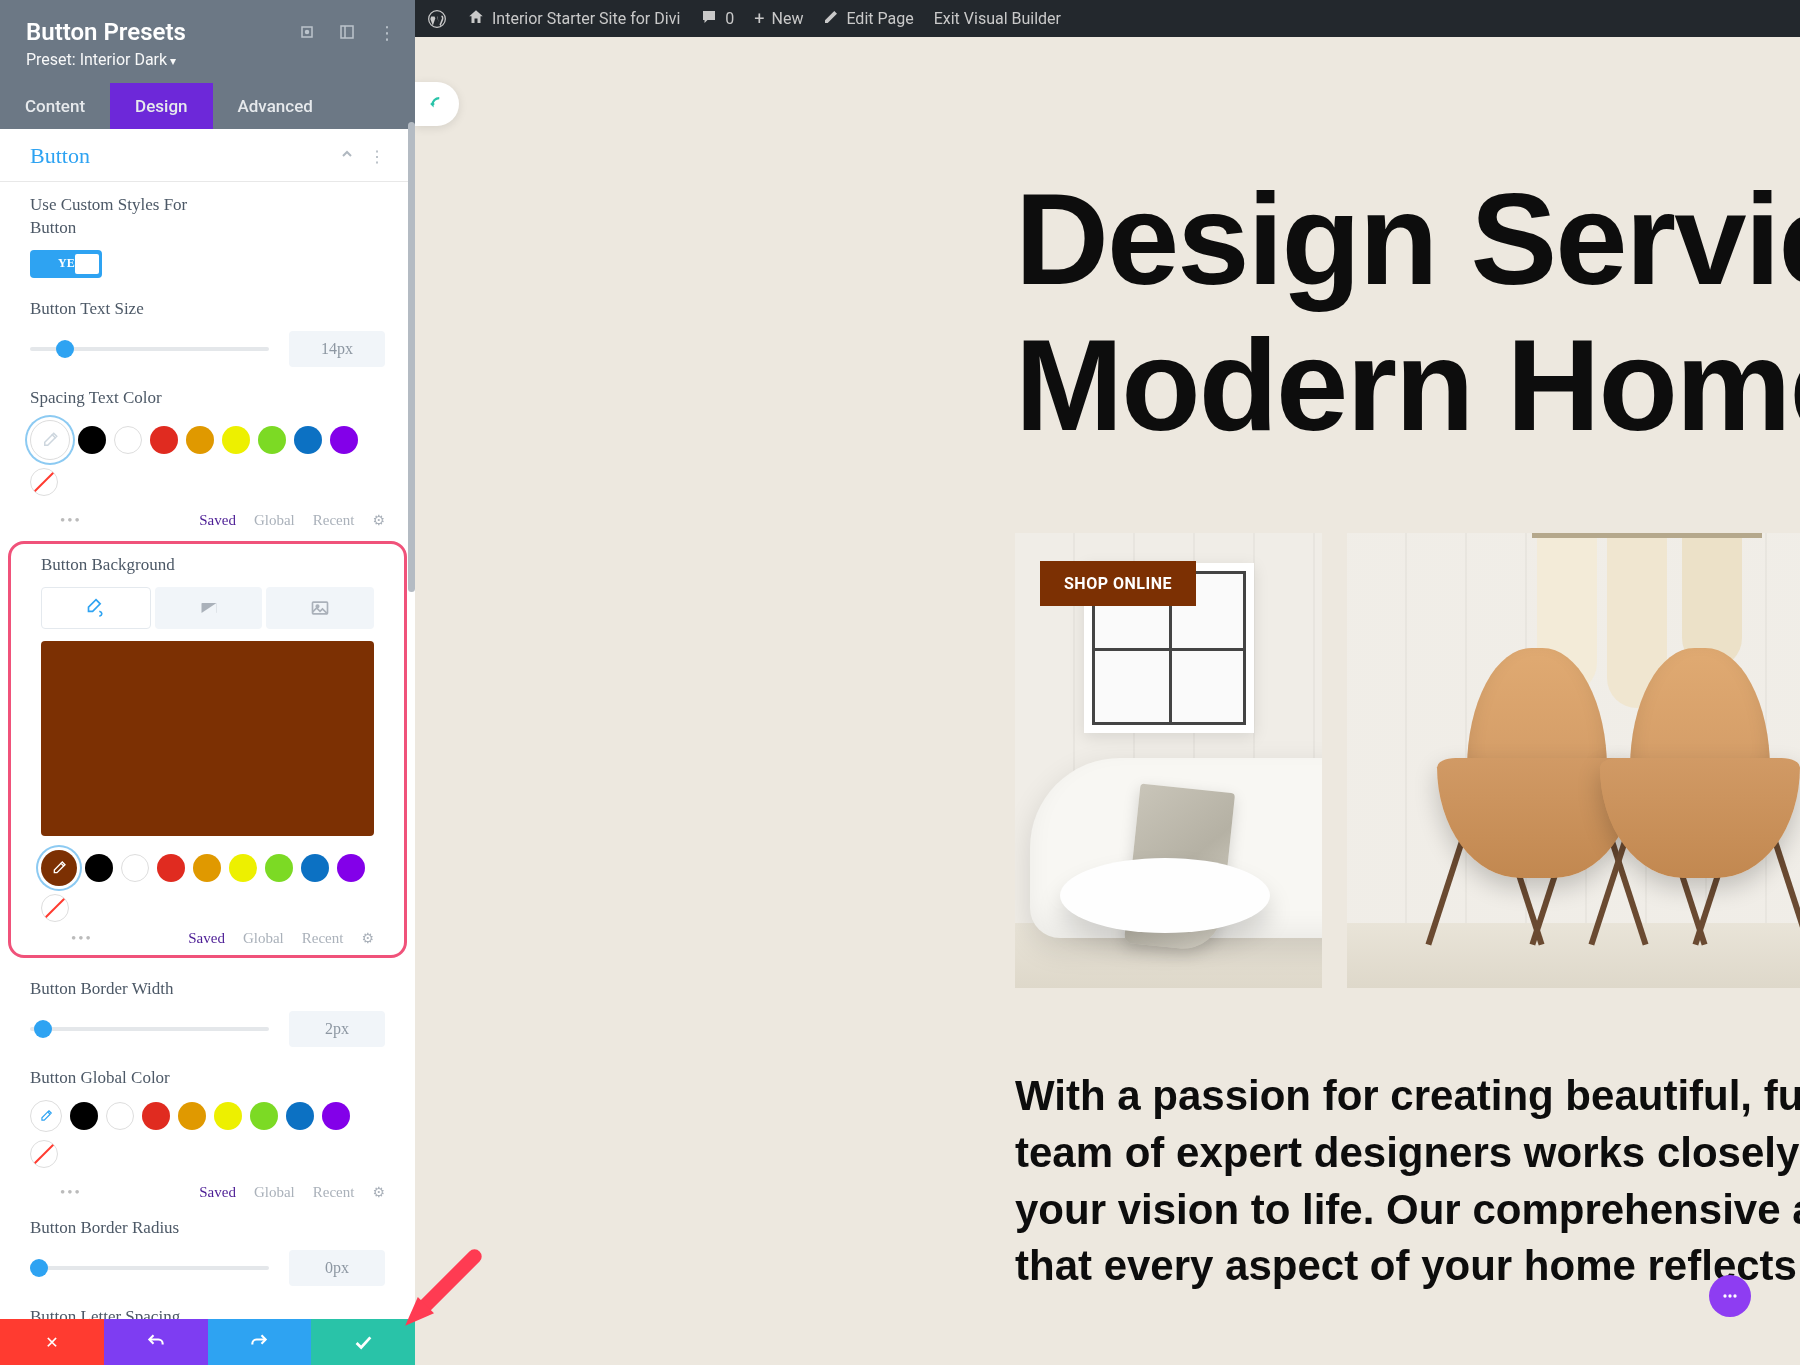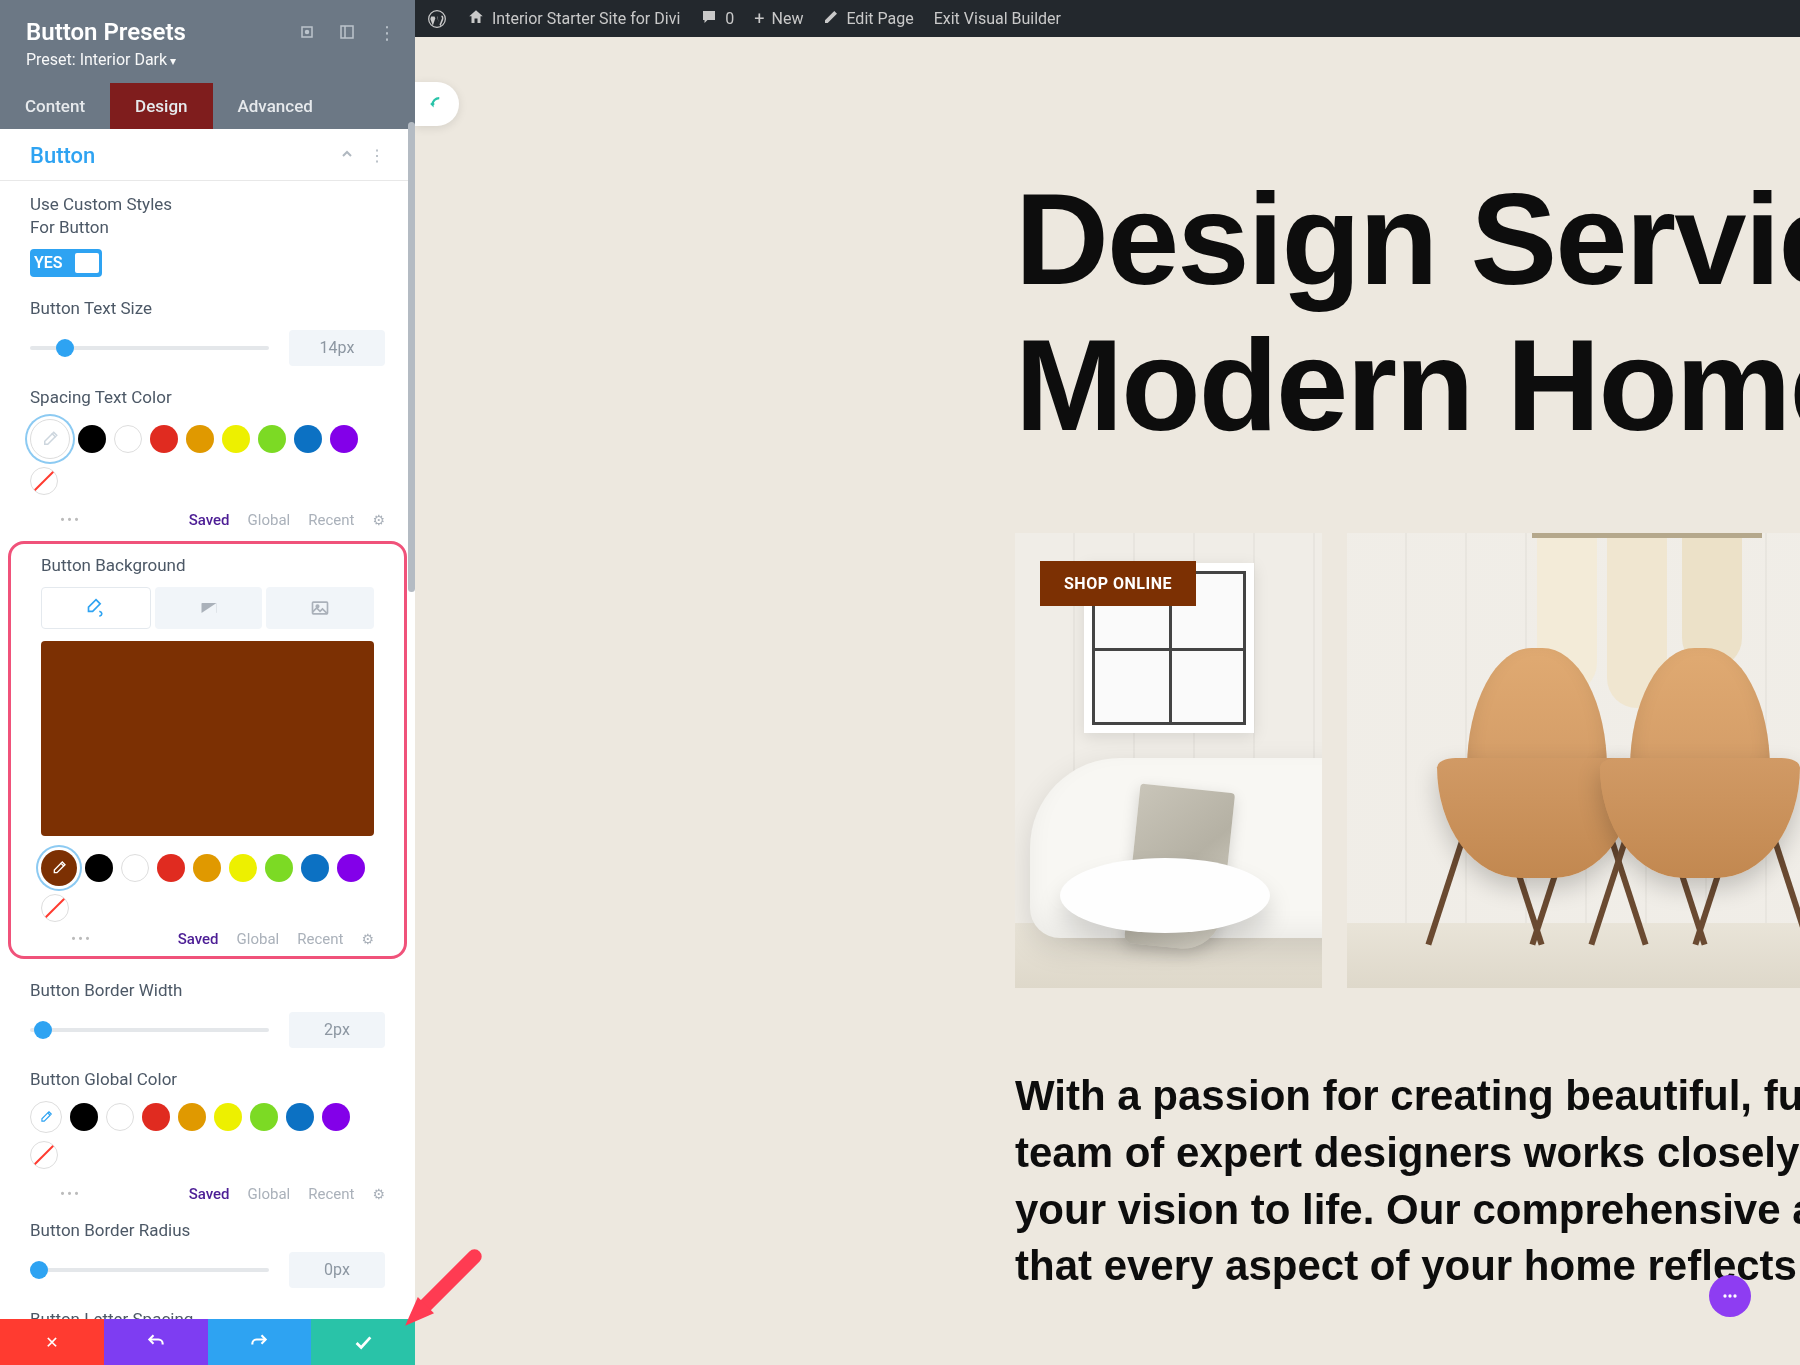--- a/index.html
+++ b/index.html
@@ -51,26 +51,27 @@
       background: #6c7885;
       display: flex;
     }
     .tab {
       padding: 13px 25px;
       color: #e6e9ec;
       font-size: 17px;
       font-weight: 500;
       cursor: pointer;
     }
-    .tab.active { background: #7f1d1d; }
+    .tab.active { background: #6d28d9; }
     
     .panel-body {
       flex: 1;
       overflow-y: auto;
       padding-bottom: 40px;
+      font-family: Liberation Serif, serif;
     }
     
     .section-header {
       display: flex;
       justify-content: space-between;
       align-items: center;
       padding: 14px 30px 12px;
       border-bottom: 1px solid #e8e8e8;
     }
     .section-title { color: #2ea3f2; font-size: 22px; font-weight: 500; }
@@ -91,24 +92,24 @@
       width: 72px;
       height: 28px;
       background: #2ea3f2;
       border-radius: 4px;
       align-items: center;
       padding: 3px;
       position: relative;
     }
     .toggle-label {
       color: #fff;
-      font-size: 16px;
+      font-size: 12px;
       font-weight: 600;
       position: absolute;
-      left: 4px;
+      left: 28px;
     }
     .toggle-knob {
       width: 24px; height: 20px;
       background: #fff;
       border-radius: 2px;
       margin-left: auto;
     }
     
     .slider-row {
       display: flex;

